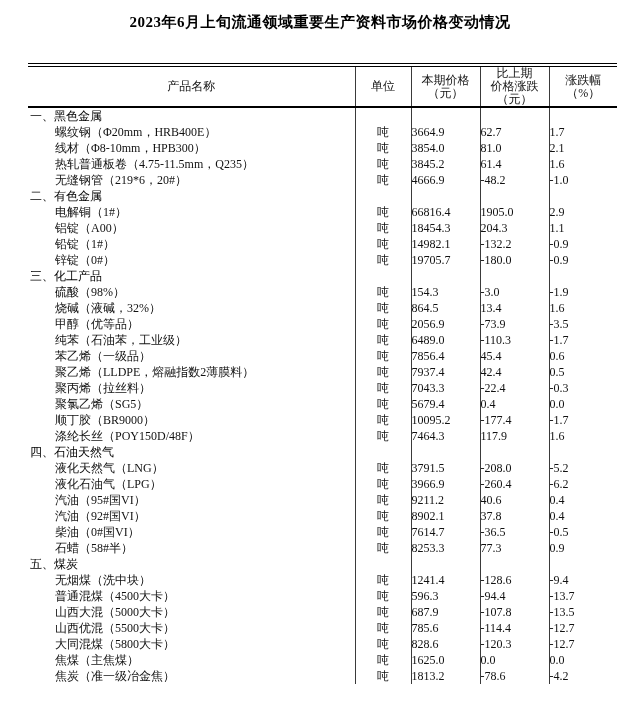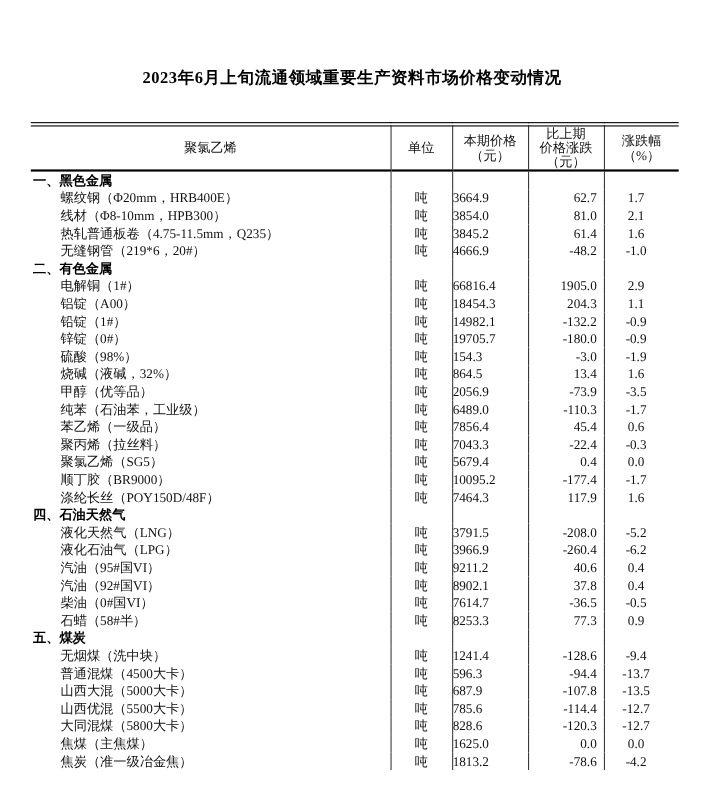--- a/index.html
+++ b/index.html
@@ -4,21 +4,21 @@
 <style>
   * { box-sizing: border-box; }
   html, body {
     margin: 0; padding: 0;
     width: 640px; height: 720px;
     overflow: hidden;
     background: #ffffff;
     font-family: "Liberation Serif", "DejaVu Serif", serif;
     color: #1a1a1a;
   }
-  .page { width: 640px; height: 612px; position: relative; margin-top: 48px; }
+  .page { width: 640px; height: 612px; position: relative; }
   .title {
     margin: 0;
     padding-top: 13px;
     text-align: center;
     font-size: 15px;
     font-weight: bold;
     color: #000;
     letter-spacing: 0.5px;
   }
   table.price-table {
@@ -45,43 +45,43 @@
   .price-table td {
     font-size: 12px;
     line-height: 16px;
     height: 16px;
     padding: 0;
     white-space: nowrap;
     overflow: hidden;
     color: #111;
   }
   td.c-name { text-align: left; padding-left: 27px; }
-  tr.section td.c-name { font-weight: bold; padding-left: 2px; color: #000; }
+  tr.section td.c-name { font-weight: normal; padding-left: 2px; color: #000; }
   td.c-unit { text-align: center; }
   td.c-price { text-align: left; padding-right: 7px; }
-  td.c-change { text-align: right; padding-right: 6px; }
-  td.c-pct { text-align: center; padding-right: 10px; }
+  td.c-change { text-align: left; padding-right: 6px; }
+  td.c-pct { text-align: left; padding-right: 10px; }
 </style>
 </head>
 <body>
 
 <div class="page">
   <h1 class="title">2023年6月上旬流通领域重要生产资料市场价格变动情况</h1>
 
   <table class="price-table">
     <colgroup>
       <col style="width:327px">
       <col style="width:56px">
       <col style="width:69px">
       <col style="width:69px">
       <col style="width:68px">
     </colgroup>
     <thead>
       <tr>
-        <th>聚氯乙烯</th>
+        <th>产品名称</th>
         <th>单位</th>
         <th>本期价格
 （元）</th>
         <th>比上期
 价格涨跌
 （元）</th>
         <th>涨跌幅
 （%）</th>
       </tr>
     </thead>
@@ -149,20 +149,27 @@
     <td class="c-change">-132.2</td>
     <td class="c-pct">-0.9</td>
   </tr>
         <tr>
     <td class="c-name">锌锭（0#）</td>
     <td class="c-unit">吨</td>
     <td class="c-price">19705.7</td>
     <td class="c-change">-180.0</td>
     <td class="c-pct">-0.9</td>
   </tr>
+        <tr class="section">
+    <td class="c-name">三、化工产品</td>
+    <td class="c-unit"></td>
+    <td class="c-price"></td>
+    <td class="c-change"></td>
+    <td class="c-pct"></td>
+  </tr>
         <tr>
     <td class="c-name">硫酸（98%）</td>
     <td class="c-unit">吨</td>
     <td class="c-price">154.3</td>
     <td class="c-change">-3.0</td>
     <td class="c-pct">-1.9</td>
   </tr>
         <tr>
     <td class="c-name">烧碱（液碱，32%）</td>
     <td class="c-unit">吨</td>
@@ -183,20 +190,27 @@
     <td class="c-price">6489.0</td>
     <td class="c-change">-110.3</td>
     <td class="c-pct">-1.7</td>
   </tr>
         <tr>
     <td class="c-name">苯乙烯（一级品）</td>
     <td class="c-unit">吨</td>
     <td class="c-price">7856.4</td>
     <td class="c-change">45.4</td>
     <td class="c-pct">0.6</td>
+  </tr>
+        <tr>
+    <td class="c-name">聚乙烯（LLDPE，熔融指数2薄膜料）</td>
+    <td class="c-unit">吨</td>
+    <td class="c-price">7937.4</td>
+    <td class="c-change">42.4</td>
+    <td class="c-pct">0.5</td>
   </tr>
         <tr>
     <td class="c-name">聚丙烯（拉丝料）</td>
     <td class="c-unit">吨</td>
     <td class="c-price">7043.3</td>
     <td class="c-change">-22.4</td>
     <td class="c-pct">-0.3</td>
   </tr>
         <tr>
     <td class="c-name">聚氯乙烯（SG5）</td>

